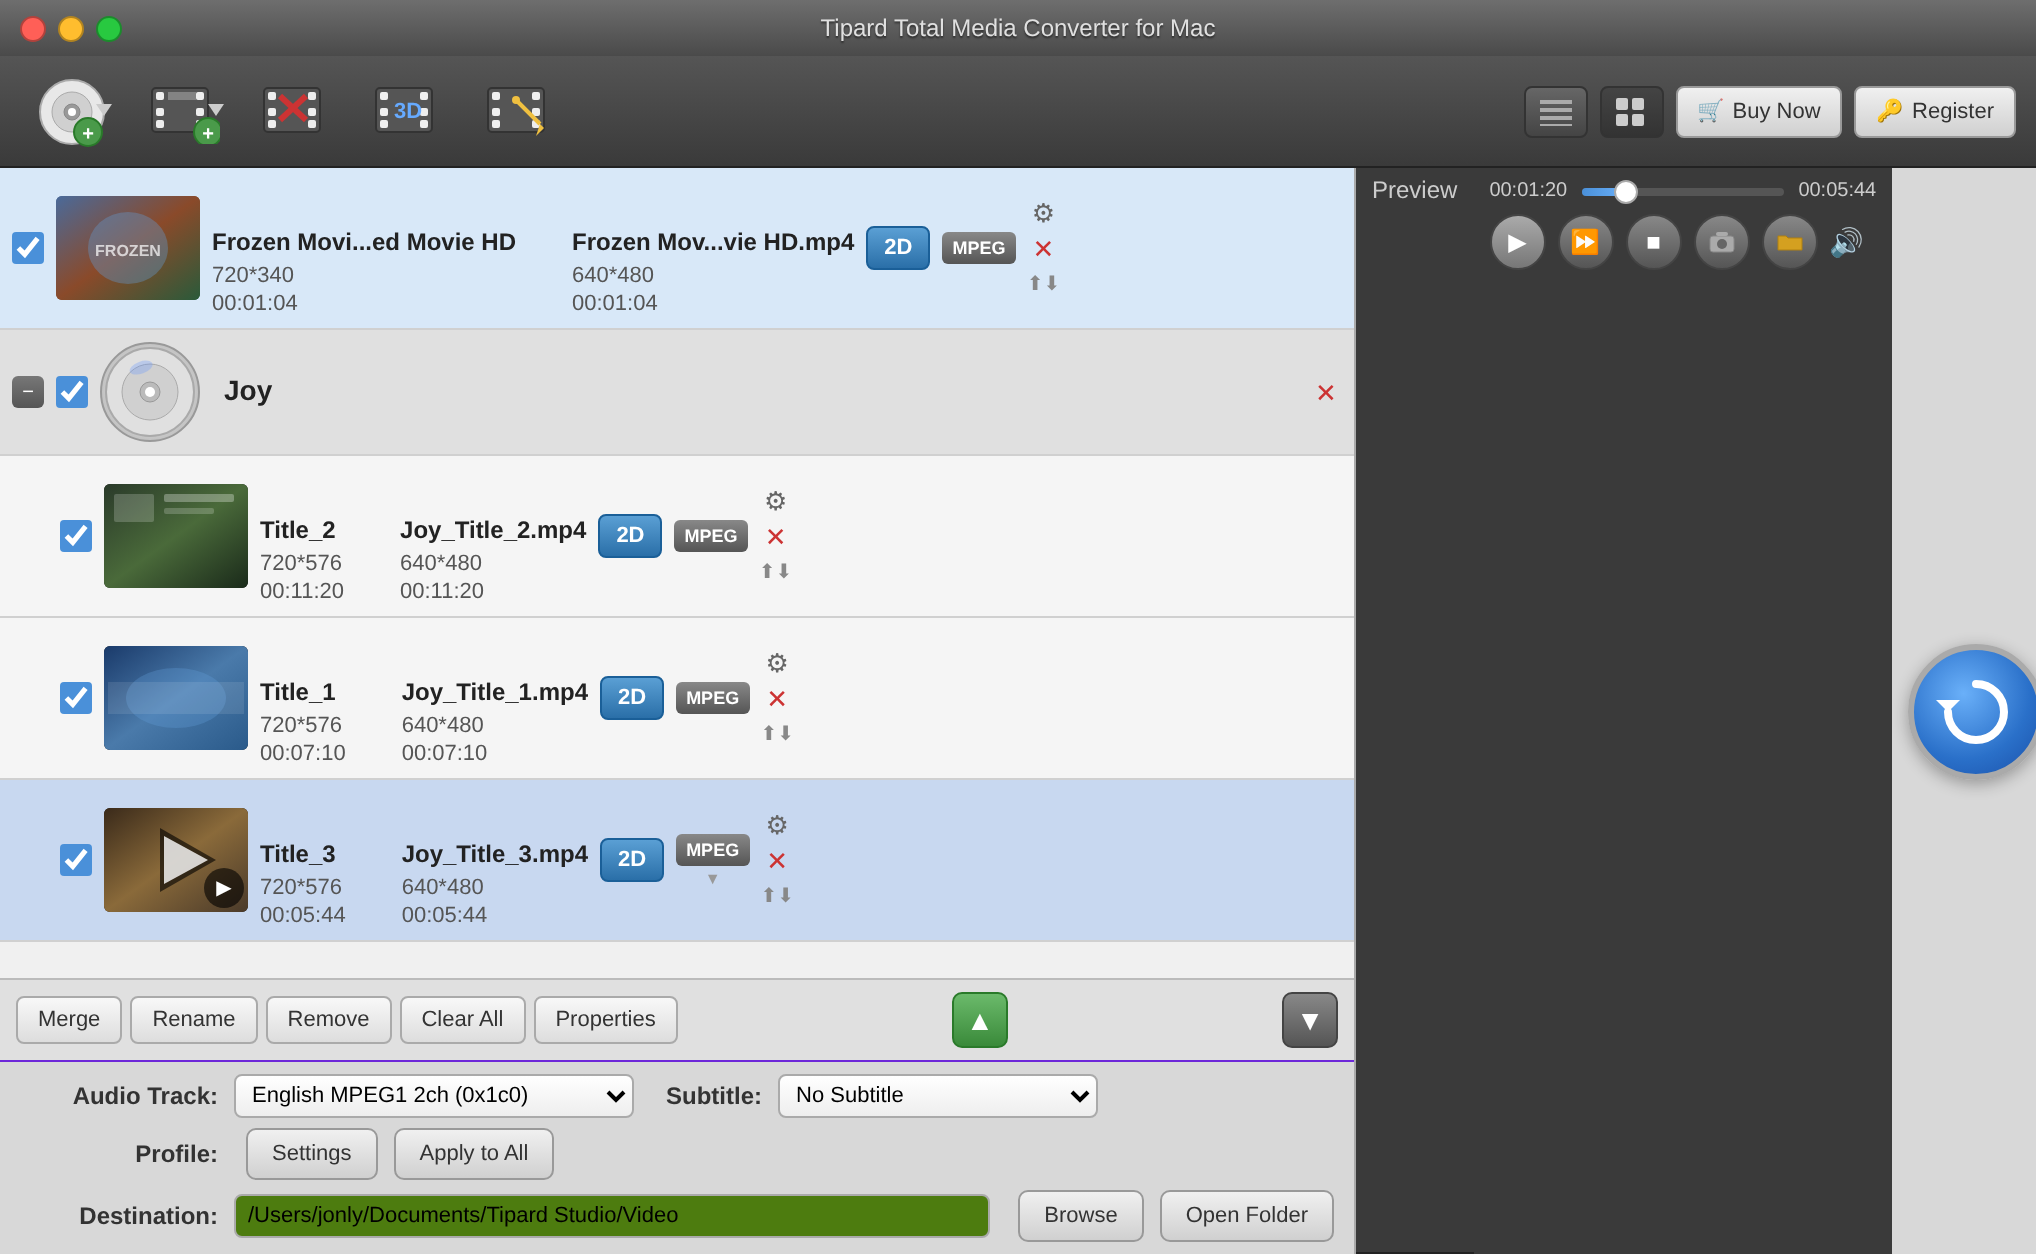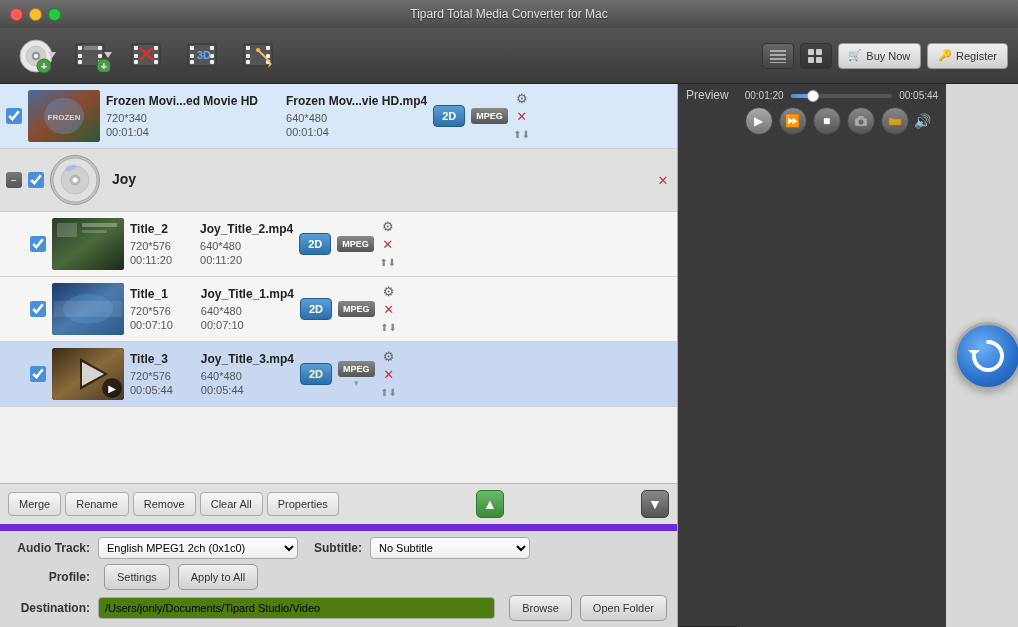--- a/index.html
+++ b/index.html
@@ -171,20 +171,21 @@
       font-size: 8px;
       color: #666;
     }
     .file-name { font-weight: 600; color: #222; font-size: 12px; margin-bottom: 2px; }
     .file-res { color: #555; font-size: 11px; }
     .file-dur { color: #555; font-size: 11px; }
 
     .file-meta {
       display: flex;
       gap: 8px;
+      margin-top: 24px;
     }
     .file-meta-col { display: flex; flex-direction: column; gap: 2px; }
 
     .badge-2d {
       background: linear-gradient(to bottom, #5a9fd4, #2a6fa8);
       color: white;
       font-size: 11px;
       font-weight: bold;
       padding: 4px 8px;
       border-radius: 4px;
@@ -220,21 +221,21 @@
     .icon-arrows { color: #888; font-size: 10px; }
 
     
     .file-list-buttons {
       padding: 6px 8px;
       display: flex;
       align-items: center;
       gap: 4px;
       background: #e0e0e0;
       border-top: 1px solid #bbb;
-      border-bottom: 7px solid #6d28d9;
+      border-bottom: 1px solid #6d28d9;
     }
     .list-btn {
       height: 24px;
       padding: 0 10px;
       background: linear-gradient(to bottom, #f8f8f8, #ddd);
       border: 1px solid #aaa;
       border-radius: 4px;
       cursor: pointer;
       font-size: 11px;
       color: #333;
@@ -260,20 +261,21 @@
       padding: 6px 10px;
       background: #d8d8d8;
       display: flex;
       flex-direction: column;
       gap: 5px;
     }
     .settings-row {
       display: flex;
       align-items: center;
       gap: 8px;
+      margin-left: 19px;
     }
     .settings-label {
       font-size: 12px;
       font-weight: 600;
       color: #333;
       width: 80px;
       text-align: right;
     }
     .settings-select {
       height: 22px;

